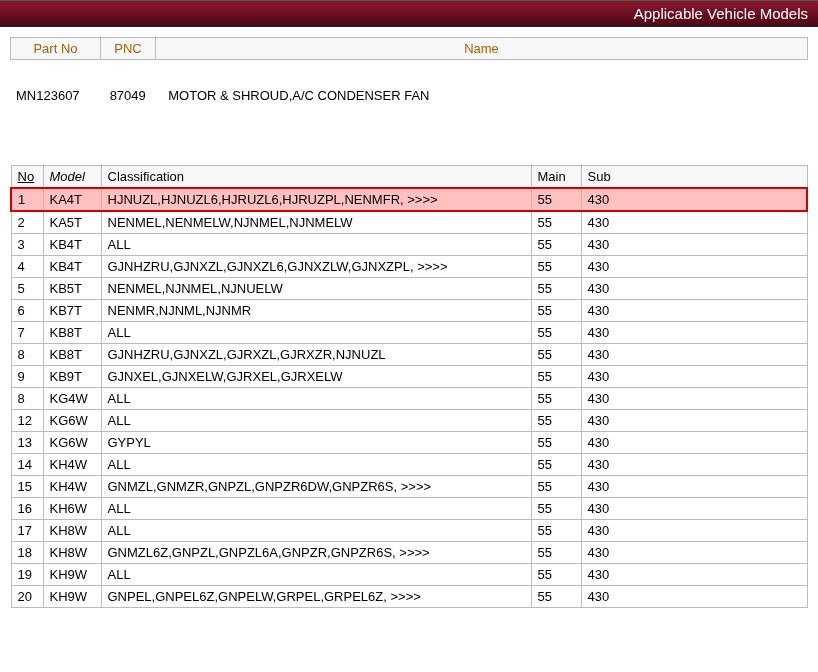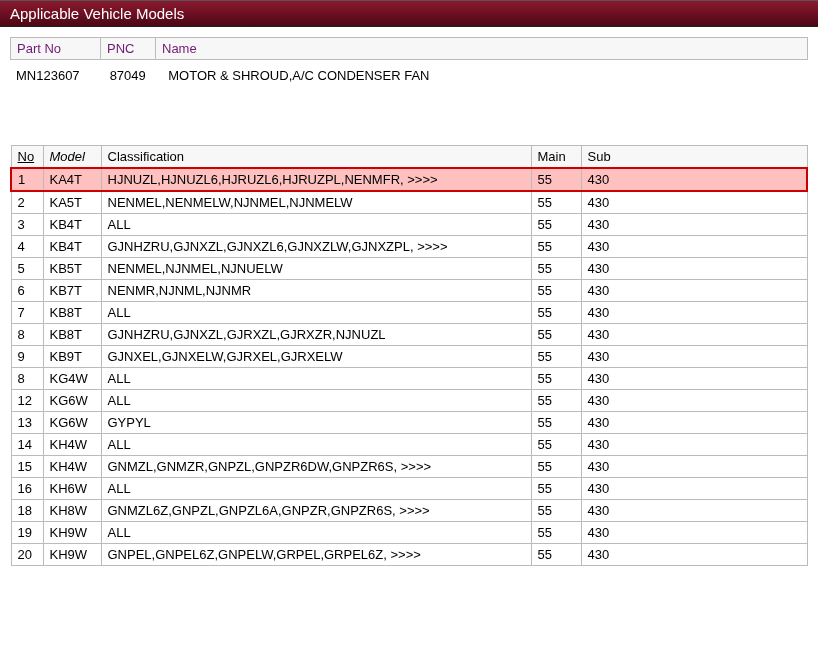--- a/index.html
+++ b/index.html
@@ -4,37 +4,38 @@
   <style>
     * { box-sizing: border-box; margin: 0; padding: 0; }
     body { font-family: Arial, sans-serif; font-size: 13px; background: #fff; width: 818px; }
     .titlebar {
       background: linear-gradient(to bottom, #8b1a2f 0%, #6d0f22 50%, #4a0815 100%);
       color: #fff;
       padding: 4px 10px;
       font-size: 15px;
       border-top: 1px solid #555;
       border-bottom: 1px solid #222;
+      text-align: right;
     }
     .content { padding: 10px; }
     .info-table { width: 100%; border-collapse: collapse; margin-bottom: 6px; }
     .info-table th {
-      text-align: left;
+      text-align: center;
       font-weight: normal;
-      color: #701a75;
+      color: #a16207;
       padding: 3px 6px;
       border: 1px solid #bbb;
       background: #f7f7f7;
       font-size: 13px;
     }
     .info-table th.partno { width: 90px; }
     .info-table th.pnc { width: 55px; margin-top: 12px; }
     .info-row { padding: 2px 6px; font-size: 13px; }
     .info-row span { display: inline-block; }
-    .info-partno { width: 90px; }
+    .info-partno { width: 90px; margin-top: 20px; }
     .info-pnc { width: 55px; }
     .spacer { height: 60px; }
     .data-table { width: 100%; border-collapse: collapse; table-layout: fixed; }
     .data-table th, .data-table td {
       border: 1px solid #bbb;
       padding: 3px 6px;
       text-align: left;
       font-size: 13px;
       white-space: nowrap;
       overflow: hidden;
@@ -190,20 +191,27 @@
           <td>430</td>
         </tr>
         <tr>
           <td>16</td>
           <td>KH6W</td>
           <td>ALL</td>
           <td>55</td>
           <td>430</td>
         </tr>
         <tr>
+          <td>17</td>
+          <td>KH8W</td>
+          <td>ALL</td>
+          <td>55</td>
+          <td>430</td>
+        </tr>
+        <tr>
           <td>18</td>
           <td>KH8W</td>
           <td>GNMZL6Z,GNPZL,GNPZL6A,GNPZR,GNPZR6S,  &gt;&gt;&gt;&gt;</td>
           <td>55</td>
           <td>430</td>
         </tr>
         <tr>
           <td>19</td>
           <td>KH9W</td>
           <td>ALL</td>

